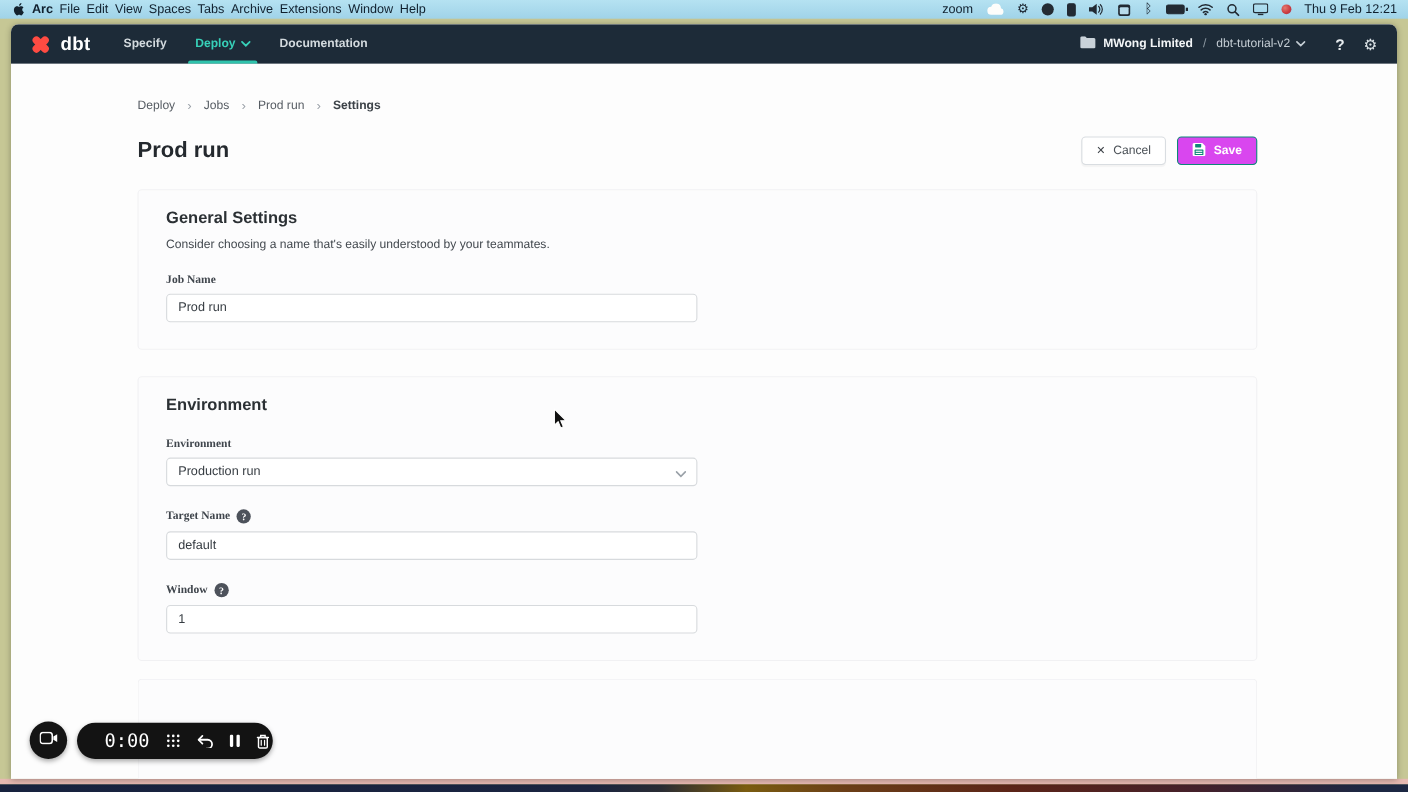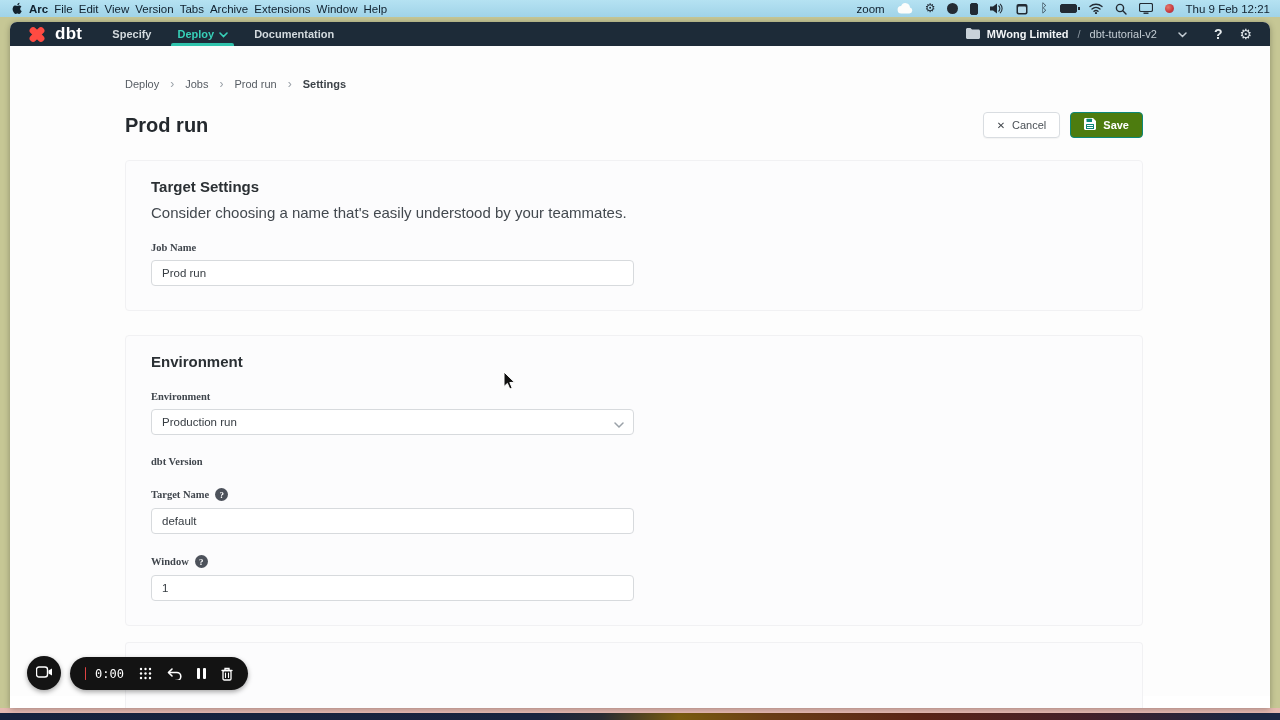--- a/index.html
+++ b/index.html
@@ -38,65 +38,65 @@
     background:linear-gradient(90deg,#17223e 0%,#1a2440 42%,#2a2c33 47%,#7a5c10 53%,#6b3e17 60%,#5b2418 72%,#44202a 85%,#1c2743 97%); }
 
   
   .window {
     position:absolute; left:10px; top:22px; width:1260px; height:686px;
     background:#fff; border-radius:7px 7px 0 0; overflow:hidden;
     box-shadow:0 1px 6px rgba(0,0,0,.3);
   }
 
   
-  .appbar { height:24px; background:#1d2b38; display:flex; align-items:stretch; padding:0 18px 0 16px; }
+  .appbar { height:36px; background:#1d2b38; display:flex; align-items:stretch; padding:0 18px 0 16px; }
   .brand { display:flex; align-items:center; gap:7px; margin-right:30px; }
   .logo-x { position:relative; width:22px; height:22px; }
   .logo-x:before, .logo-x:after {
     content:""; position:absolute; left:2px; top:8px; width:18px; height:7px;
     border-radius:4px; background:#ff4b42;
   }
   .logo-x:before { transform:rotate(45deg); }
   .logo-x:after  { transform:rotate(-45deg); }
   .brand-name { color:#fff; font-size:17px; font-weight:bold; letter-spacing:.3px; }
   .nav-items { display:flex; align-items:stretch; gap:26px; }
   .nav-item { position:relative; display:flex; align-items:center; gap:5px; font-size:11px; font-weight:bold; color:#d3dade; cursor:pointer; }
   .nav-item.active { color:#37d0b8; }
   .nav-item.active:after { content:""; position:absolute; left:-6px; right:-6px; bottom:0; height:3px; background:#2fc3ac; border-radius:2px 2px 0 0; }
   .nav-right { margin-left:auto; display:flex; align-items:center; gap:7px; font-size:11px; color:#d9e0e5;justify-content:space-between; }
   .nav-account { font-weight:bold; color:#f2f5f7; }
   .nav-slash { color:#8d99a3; margin:0 2px; }
-  .nav-project { color:#c4cdd4; display:flex; align-items:center; gap:21px; cursor:pointer; }
+  .nav-project { color:#c4cdd4; display:flex; align-items:center; gap:5px; cursor:pointer; }
   .nav-help { font-size:14px; font-weight:bold; color:#e6ebee; margin-left:20px; cursor:pointer; }
   .nav-gear { font-size:14px; color:#dbe2e6; margin-left:10px; cursor:pointer; line-height:1; }
 
   
   .app-body { position:relative; height:650px; background:#fdfdfd; }
   .content { width:1018px; margin-left:115px; }
 
   .breadcrumb { display:flex; align-items:center; gap:11px; padding-top:31px; font-size:11px; color:#565c63; }
   .crumb { cursor:pointer; }
   .crumb.current { font-weight:bold; color:#3c4248; cursor:default; }
   .crumb-sep { color:#9aa1a8; font-size:12px; }
 
   .title-row { display:flex; align-items:center; margin-top:21px; }
   .page-title { font-size:20px; font-weight:bold; color:#24292e; }
   .actions { margin-left:auto; display:flex; gap:10px; }
   .btn { height:26px; display:flex; align-items:center; gap:7px; border-radius:4px; font-size:11px; padding:0 13px; cursor:pointer; }
   .btn-cancel { background:#fff; border:1px solid #d9dde1; color:#4a5056; box-shadow:0 1px 1px rgba(0,0,0,.04); }
   .btn-cancel .x-glyph { font-size:10px; color:#3f444a; }
-  .btn-save { background:#4d7c0f; border:1px solid #0d8878; color:#fff; font-weight:bold; }
+  .btn-save { background:#d946ef; border:1px solid #0d8878; color:#fff; font-weight:bold; }
 
   .card { background:#fcfcfd; border:1px solid #f1f1f3; border-radius:4px; padding:17px 25px 24px 25px; }
   .card-1 { margin-top:22px; }
   .card-2 { margin-top:24px; }
   .card-3 { margin-top:16px; border-bottom:none; border-radius:4px 4px 0 0; padding-bottom:0; height:95px; overflow:hidden; }
 
   .sec-heading { font-size:15px; font-weight:bold; color:#2b3034; }
-  .sec-sub { margin-top:9px; font-size:15px; color:#43494f; }
+  .sec-sub { margin-top:9px; font-size:11px; color:#43494f; }
 
   .fgroup { margin-top:21px; }
   .flabel-row { display:flex; align-items:center; gap:6px;font-family:Liberation Serif, serif; }
   .flabel { font-size:10.5px; font-weight:bold; color:#40464d; }
   .help-badge { width:13px; height:13px; border-radius:50%; background:#4d525b; color:#fff; font-size:9px; font-weight:bold; display:flex; align-items:center; justify-content:center; cursor:pointer; }
   .input, .selectbox {
     margin-top:7px; width:483px; height:26px; border:1px solid #d7dadd; border-radius:4px;
     background:#fff; font-size:11.5px; color:#363c42; padding:0 10px;
     font-family:"Liberation Sans", sans-serif; display:block;
   }
@@ -108,21 +108,21 @@
     position:absolute; left:27px; top:656px; width:34px; height:34px; border-radius:50%;
     background:#141414; display:flex; align-items:center; justify-content:center;
     z-index:60; box-shadow:0 2px 5px rgba(0,0,0,.35); cursor:pointer;
   }
   .rec-pill {
     position:absolute; left:70px; top:657px; height:33px; width:178px; border-radius:17px;
     background:#131313; display:flex; align-items:center; padding:0 15px;
     z-index:60; box-shadow:0 2px 5px rgba(0,0,0,.35);
   }
   .stop-sq { width:13px; height:13px; background:#e04343; border-radius:3px; cursor:pointer; }
-  .rec-time { margin-left:10px; font-family:"DejaVu Sans Mono", monospace; font-size:12px; color:#fff; }
+  .rec-time { margin-left:10px; font-family:"DejaVu Sans Mono", monospace; font-size:17px; color:#fff; }
   .pill-icon { margin-left:15px; display:flex; align-items:center; cursor:pointer; }
   .pause-bars { display:flex; gap:3px; }
   .pause-bars i { width:3px; height:11px; background:#fff; border-radius:1px; }
 
   
   .cursor { position:absolute; left:503px; top:371px; z-index:100; pointer-events:none; }
 </style>
 </head>
 <body>
 
@@ -130,21 +130,21 @@
   <div class="mleft">
     <span class="mini-icon apple-icon">
       <svg width="11" height="13" viewBox="0 0 11 13">
           <path fill="#13222e" d="M8.2 6.9c0-1.4 1.1-2.1 1.2-2.2-.7-1-1.7-1.1-2-1.1-.9-.1-1.7.5-2.1.5-.4 0-1.1-.5-1.8-.5C2.5 3.6 1.6 4.1 1.1 5 .1 6.7.8 9.2 1.8 10.6c.5.7 1 1.4 1.8 1.4.7 0 1-.5 1.8-.5s1.1.5 1.8.5c.8 0 1.3-.7 1.7-1.4.6-.8.8-1.6.8-1.6s-1.5-.6-1.5-2.1zM6.9 2.5c.4-.5.6-1.1.6-1.7-.6 0-1.2.4-1.6.8-.4.4-.7 1-.6 1.6.6.1 1.2-.3 1.6-.7z"></path>
         </svg>
     </span>
     <span class="mitem bold">Arc</span>
     <span class="mitem">File</span>
     <span class="mitem">Edit</span>
     <span class="mitem">View</span>
-    <span class="mitem">Version</span>
+    <span class="mitem">Spaces</span>
     <span class="mitem">Tabs</span>
     <span class="mitem">Archive</span>
     <span class="mitem">Extensions</span>
     <span class="mitem">Window</span>
     <span class="mitem">Help</span>
   </div>
   <div class="mright">
     <span class="mitem">zoom</span>
     <span class="mini-icon">
       <svg width="16" height="11" viewBox="0 0 16 11">
@@ -275,21 +275,21 @@
                   <rect x="3" y="7" width="6" height="1" fill="#fff"></rect>
                   <rect x="3" y="9" width="6" height="1" fill="#fff"></rect>
                 </svg>
             </span>
             <span>Save</span>
           </div>
         </div>
       </div>
 
       <div class="card card-1">
-        <div class="sec-heading">Target Settings</div>
+        <div class="sec-heading">General Settings</div>
         <div class="sec-sub">Consider choosing a name that's easily understood by your teammates.</div>
         <div class="fgroup">
           <div class="flabel-row">
             <span class="flabel">Job Name</span>
           </div>
           <input class="input" type="text" value="Prod run" style="">
         </div>
       </div>
 
       <div class="card card-2">
@@ -303,23 +303,20 @@
             <span>Production run</span>
             <span class="chev">
               <svg width="10" height="7" viewBox="0 0 10 7">
                   <path d="M1 1l4 4 4-4" stroke="#9aa1a8" stroke-width="1.5" fill="none" stroke-linecap="round"></path>
                 </svg>
             </span>
           </div>
         </div>
 
         <div class="fgroup">
-          <div class="flabel-row">
-            <span class="flabel">dbt Version</span>
-          </div>
         </div>
 
         <div class="fgroup">
           <div class="flabel-row">
             <span class="flabel">Target Name</span>
             <span class="help-badge">?</span>
           </div>
           <input class="input" type="text" value="default" style="">
         </div>
 

